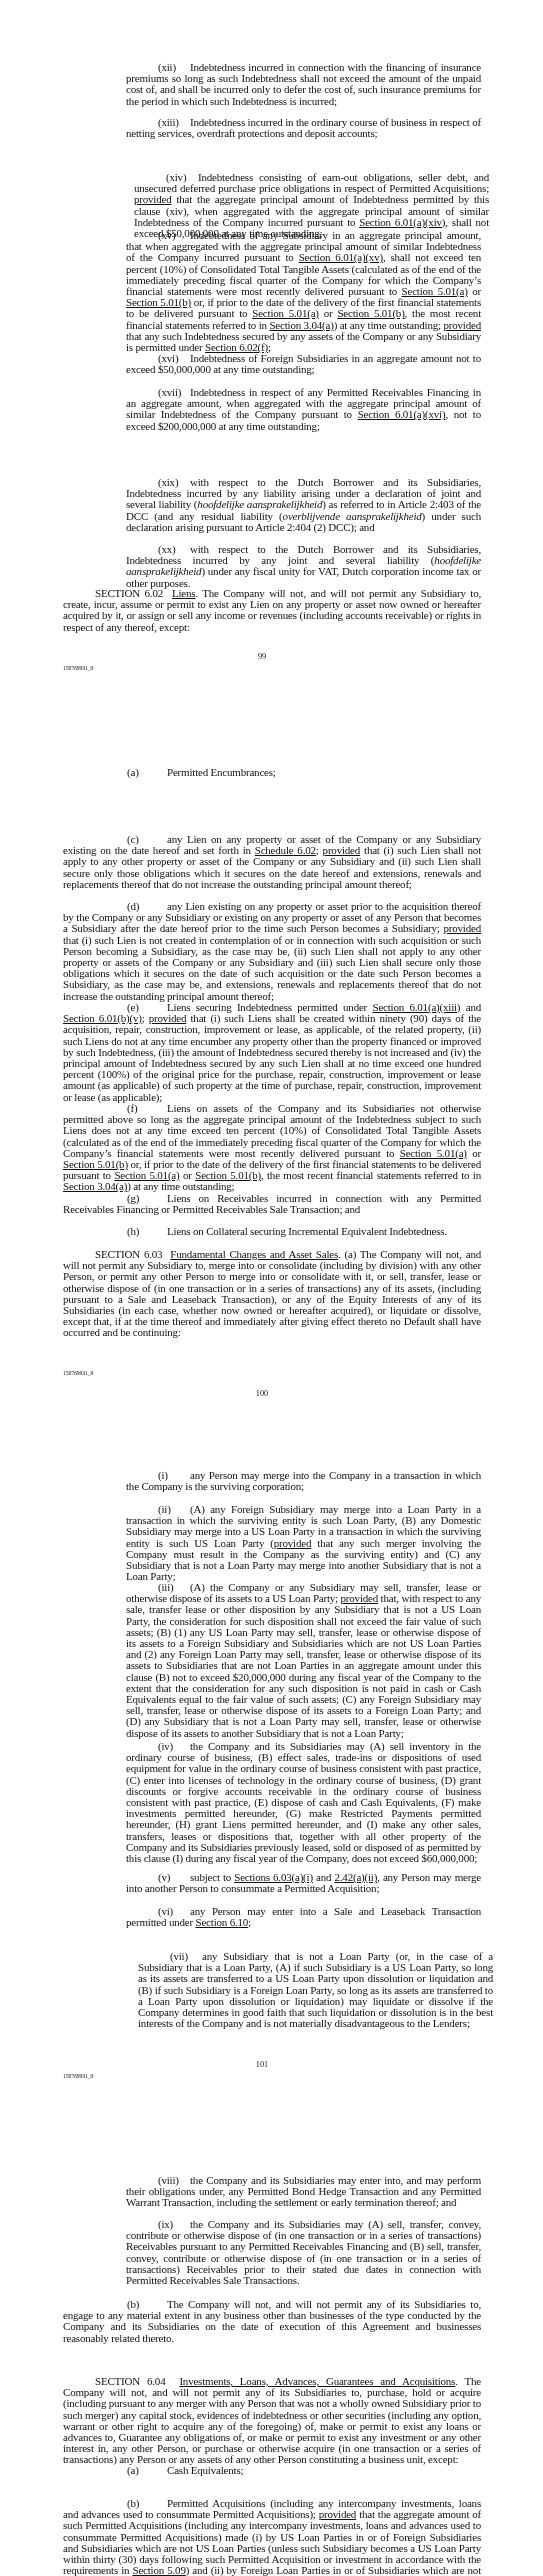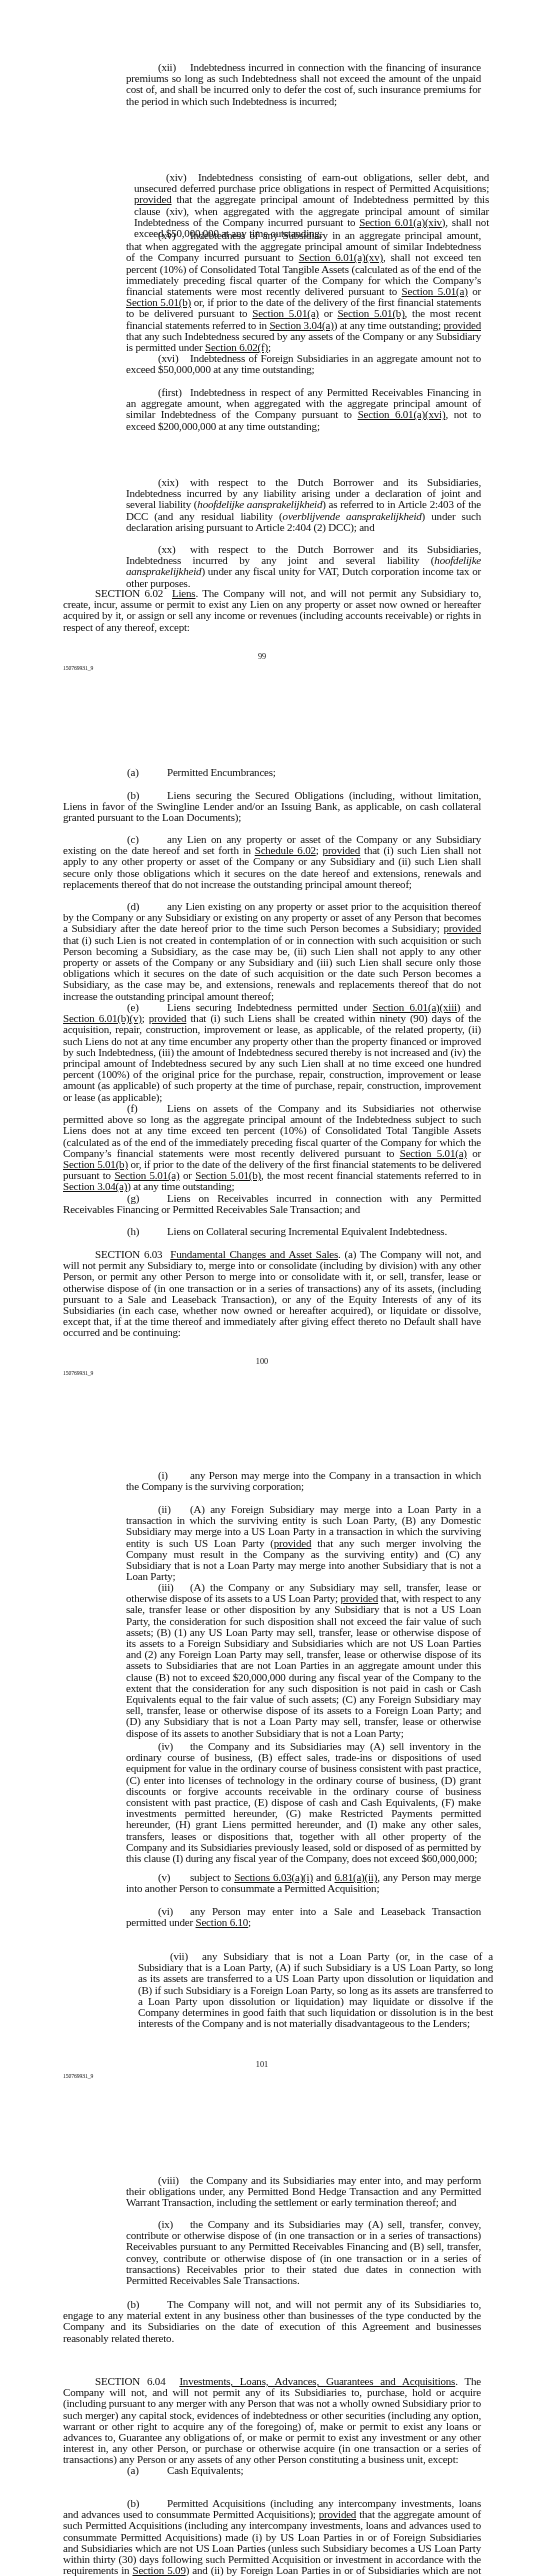--- a/index.html
+++ b/index.html
@@ -20,51 +20,51 @@
   .docid { position: absolute; left: 63px; font-size: 5.7px; letter-spacing: -0.1px; }
   .nojust { text-align: left; }
 </style>
 </head>
 <body>
 
 <div class="page" style="top:0;height:685px;">
   <p class="p nest ind1" style="top:62px;margin:0;">
     <span class="lbl">(xii)</span><span>Indebtedness incurred in connection with the financing of insurance premiums so long as such Indebtedness shall not exceed the amount of the unpaid cost of, and shall be incurred only to defer the cost of, such insurance premiums for the period in which such Indebtedness is incurred;</span>
   </p>
+  <p class="p nest ind1" style="top:117px;margin:0;">
+    <span class="lbl">(xiii)</span><span>Indebtedness incurred in the ordinary course of business in respect of netting services, overdraft protections and deposit accounts;</span>
+  </p>
   <p class="p nest ind1" style="top:164px;margin:8px;">
     <span class="lbl">(xiv)</span><span>Indebtedness consisting of earn-out obligations, seller debt, and unsecured deferred purchase price obligations in respect of Permitted Acquisitions; </span><u>provided</u><span> that the aggregate principal amount of Indebtedness permitted by this clause (xiv), when aggregated with the aggregate principal amount of similar Indebtedness of the Company incurred pursuant to </span><u>Section 6.01(a)(xiv)</u><span>, shall not exceed $50,000,000 at any time outstanding;</span>
   </p>
   <p class="p nest ind1" style="top:230px;margin:0;">
     <span class="lbl">(xv)</span><span>Indebtedness of any Subsidiary in an aggregate principal amount, that when aggregated with the aggregate principal amount of similar Indebtedness of the Company incurred pursuant to </span><u>Section 6.01(a)(xv)</u><span>, shall not exceed ten percent (10%) of Consolidated Total Tangible Assets (calculated as of the end of the immediately preceding fiscal quarter of the Company for which the Company’s financial statements were most recently delivered pursuant to </span><u>Section 5.01(a)</u><span> or </span><u>Section 5.01(b)</u><span> or, if prior to the date of the delivery of the first financial statements to be delivered pursuant to </span><u>Section 5.01(a)</u><span> or </span><u>Section 5.01(b)</u><span>, the most recent financial statements referred to in </span><u>Section 3.04(a)</u><span>) at any time outstanding; </span><u>provided</u><span> that any such Indebtedness secured by any assets of the Company or any Subsidiary is permitted under </span><u>Section 6.02(f)</u><span>;</span>
   </p>
   <p class="p nest ind1" style="top:353px;margin:0;">
     <span class="lbl">(xvi)</span><span>Indebtedness of Foreign Subsidiaries in an aggregate amount not to exceed $50,000,000 at any time outstanding;</span>
   </p>
   <p class="p nest ind1" style="top:387px;margin:0;">
-    <span class="lbl">(first)</span><span>Indebtedness in respect of any Permitted Receivables Financing in an aggregate amount, when aggregated with the aggregate principal amount of similar Indebtedness of the Company pursuant to </span><u>Section 6.01(a)(xvi)</u><span>, not to exceed $200,000,000 at any time outstanding;</span>
+    <span class="lbl">(xvii)</span><span>Indebtedness in respect of any Permitted Receivables Financing in an aggregate amount, when aggregated with the aggregate principal amount of similar Indebtedness of the Company pursuant to </span><u>Section 6.01(a)(xvi)</u><span>, not to exceed $200,000,000 at any time outstanding;</span>
   </p>
   <p class="p nest ind1" style="top:477px;margin:0;">
     <span class="lbl">(xix)</span><span>with respect to the Dutch Borrower and its Subsidiaries, Indebtedness incurred by any liability arising under a declaration of joint and several liability (</span><i>hoofdelijke aansprakelijkheid</i><span>) as referred to in Article 2:403 of the DCC (and any residual liability (</span><i>overblijvende aansprakelijkheid</i><span>) under such declaration arising pursuant to Article 2:404 (2) DCC); and</span>
   </p>
   <p class="p nest ind1" style="top:544px;margin:0;">
     <span class="lbl">(xx)</span><span>with respect to the Dutch Borrower and its Subsidiaries, Indebtedness incurred by any joint and several liability (</span><i>hoofdelijke aansprakelijkheid</i><span>) under any fiscal unity for VAT, Dutch corporation income tax or other purposes.</span>
   </p>
   <p class="p body ind1" style="top:588px;margin:0;">
     <span>SECTION 6.02</span>&nbsp;&nbsp;<u>Liens</u><span>. The Company will not, and will not permit any Subsidiary to, create, incur, assume or permit to exist any Lien on any property or asset now owned or hereafter acquired by it, or assign or sell any income or revenues (including accounts receivable) or rights in respect of any thereof, except:</span>
   </p>
   <div class="pnum" style="top:652px;">99</div>
   <div class="docid" style="top:665px;">150769931_9</div>
 </div>
 
 <div class="page" style="top:685px;height:685px;">
   <p class="p body ind2 nojust" style="top:82px;margin:0;">
     <span class="lbl">(a)</span><span>Permitted Encumbrances;</span>
-  </p>
-  <p class="p body ind2" style="top:105px;margin:0;">
-    <span class="lbl">(b)</span><span>Liens securing the Secured Obligations (including, without limitation, Liens in favor of the Swingline Lender and/or an Issuing Bank, as applicable, on cash collateral granted pursuant to the Loan Documents);</span>
   </p>
   <p class="p body ind2" style="top:149px;margin:0;">
     <span class="lbl">(c)</span><span>any Lien on any property or asset of the Company or any Subsidiary existing on the date hereof and set forth in </span><u>Schedule 6.02</u><span>; </span><u>provided</u><span> that (i) such Lien shall not apply to any other property or asset of the Company or any Subsidiary and (ii) such Lien shall secure only those obligations which it secures on the date hereof and extensions, renewals and replacements thereof that do not increase the outstanding principal amount thereof;</span>
   </p>
   <p class="p body ind2" style="top:216px;margin:0;">
     <span class="lbl">(d)</span><span>any Lien existing on any property or asset prior to the acquisition thereof by the Company or any Subsidiary or existing on any property or asset of any Person that becomes a Subsidiary after the date hereof prior to the time such Person becomes a Subsidiary; </span><u>provided</u><span> that (i) such Lien is not created in contemplation of or in connection with such acquisition or such Person becoming a Subsidiary, as the case may be, (ii) such Lien shall not apply to any other property or assets of the Company or any Subsidiary and (iii) such Lien shall secure only those obligations which it secures on the date of such acquisition or the date such Person becomes a Subsidiary, as the case may be, and extensions, renewals and replacements thereof that do not increase the outstanding principal amount thereof;</span>
   </p>
   <p class="p body ind2" style="top:317px;margin:0;">
     <span class="lbl">(e)</span><span>Liens securing Indebtedness permitted under </span><u>Section 6.01(a)(xiii)</u><span> and </span><u>Section 6.01(b)(v)</u><span>; </span><u>provided</u><span> that (i) such Liens shall be created within ninety (90) days of the acquisition, repair, construction, improvement or lease, as applicable, of the related property, (ii) such Liens do not at any time encumber any property other than the property financed or improved by such Indebtedness, (iii) the amount of Indebtedness secured thereby is not increased and (iv) the principal amount of Indebtedness secured by any such Lien shall at no time exceed one hundred percent (100%) of the original price for the purchase, repair, construction, improvement or lease amount (as applicable) of such property at the time of purchase, repair, construction, improvement or lease (as applicable);</span>
   </p>
@@ -73,39 +73,39 @@
   </p>
   <p class="p body ind2" style="top:508px;margin:0;">
     <span class="lbl">(g)</span><span>Liens on Receivables incurred in connection with any Permitted Receivables Financing or Permitted Receivables Sale Transaction; and</span>
   </p>
   <p class="p body ind2 nojust" style="top:541px;margin:0;">
     <span class="lbl">(h)</span><span>Liens on Collateral securing Incremental Equivalent Indebtedness.</span>
   </p>
   <p class="p body ind1" style="top:564px;margin:0;">
     <span>SECTION 6.03</span>&nbsp;&nbsp;<u>Fundamental Changes and Asset Sales</u><span>.  (a)  The Company will not, and will not permit any Subsidiary to, merge into or consolidate (including by division) with any other Person, or permit any other Person to merge into or consolidate with it, or sell, transfer, lease or otherwise dispose of (in one transaction or in a series of transactions) any of its assets, (including pursuant to a Sale and Leaseback Transaction), or any of the Equity Interests of any of its Subsidiaries (in each case, whether now owned or hereafter acquired), or liquidate or dissolve, except that, if at the time thereof and immediately after giving effect thereto no Default shall have occurred and be continuing:</span>
   </p>
-  <div class="pnum" style="top:672px;">100</div>
+  <div class="pnum" style="top:704px;">100</div>
   <div class="docid" style="top:685px;">150769931_9</div>
 </div>
 
 <div class="page" style="top:1370px;height:706px;">
   <p class="p nest ind1" style="top:100px;margin:0;">
     <span class="lbl">(i)</span><span>any Person may merge into the Company in a transaction in which the Company is the surviving corporation;</span>
   </p>
   <p class="p nest ind1" style="top:134px;margin:0;">
     <span class="lbl">(ii)</span><span>(A) any Foreign Subsidiary may merge into a Loan Party in a transaction in which the surviving entity is such Loan Party, (B) any Domestic Subsidiary may merge into a US Loan Party in a transaction in which the surviving entity is such US Loan Party (</span><u>provided</u><span> that any such merger involving the Company must result in the Company as the surviving entity) and (C) any Subsidiary that is not a Loan Party may merge into another Subsidiary that is not a Loan Party;</span>
   </p>
   <p class="p nest ind1" style="top:212px;margin:0;">
     <span class="lbl">(iii)</span><span>(A) the Company or any Subsidiary may sell, transfer, lease or otherwise dispose of its assets to a US Loan Party; </span><u>provided</u><span> that, with respect to any sale, transfer lease or other disposition by any Subsidiary that is not a US Loan Party, the consideration for such disposition shall not exceed the fair value of such assets; (B) (1) any US Loan Party may sell, transfer, lease or otherwise dispose of its assets to a Foreign Subsidiary and Subsidiaries which are not US Loan Parties and (2) any Foreign Loan Party may sell, transfer, lease or otherwise dispose of its assets to Subsidiaries that are not Loan Parties in an aggregate amount under this clause (B) not to exceed $20,000,000 during any fiscal year of the Company to the extent that the consideration for any such disposition is not paid in cash or Cash Equivalents equal to the fair value of such assets; (C) any Foreign Subsidiary may sell, transfer, lease or otherwise dispose of its assets to a Foreign Loan Party; and (D) any Subsidiary that is not a Loan Party may sell, transfer, lease or otherwise dispose of its assets to another Subsidiary that is not a Loan Party;</span>
   </p>
   <p class="p nest ind1" style="top:371px;margin:0;">
     <span class="lbl">(iv)</span><span>the Company and its Subsidiaries may (A) sell inventory in the ordinary course of business, (B) effect sales, trade-ins or dispositions of used equipment for value in the ordinary course of business consistent with past practice, (C) enter into licenses of technology in the ordinary course of business, (D) grant discounts or forgive accounts receivable in the ordinary course of business consistent with past practice, (E) dispose of cash and Cash Equivalents, (F) make investments permitted hereunder, (G) make Restricted Payments permitted hereunder, (H) grant Liens permitted hereunder, and (I) make any other sales, transfers, leases or dispositions that, together with all other property of the Company and its Subsidiaries previously leased, sold or disposed of as permitted by this clause (I) during any fiscal year of the Company, does not exceed $60,000,000;</span>
   </p>
   <p class="p nest ind1" style="top:502px;margin:0;">
-    <span class="lbl">(v)</span><span>subject to </span><u>Sections 6.03(a)(i)</u><span> and </span><u>6.81(a)(ii)</u><span>, any Person may merge into another Person to consummate a Permitted Acquisition;</span>
+    <span class="lbl">(v)</span><span>subject to </span><u>Sections 6.03(a)(i)</u><span> and </span><u>2.42(a)(ii)</u><span>, any Person may merge into another Person to consummate a Permitted Acquisition;</span>
   </p>
   <p class="p nest ind1" style="top:536px;margin:0;">
     <span class="lbl">(vi)</span><span>any Person may enter into a Sale and Leaseback Transaction permitted under </span><u>Section 6.10</u><span>;</span>
   </p>
   <p class="p nest ind1" style="top:569px;margin:12px;">
     <span class="lbl">(vii)</span><span>any Subsidiary that is not a Loan Party (or, in the case of a Subsidiary that is a Loan Party, (A) if such Subsidiary is a US Loan Party, so long as its assets are transferred to a US Loan Party upon dissolution or liquidation and (B) if such Subsidiary is a Foreign Loan Party, so long as its assets are transferred to a Loan Party upon dissolution or liquidation) may liquidate or dissolve if the Company determines in good faith that such liquidation or dissolution is in the best interests of the Company and is not materially disadvantageous to the Lenders;</span>
   </p>
   <div class="pnum" style="top:690px;">101</div>
   <div class="docid" style="top:703px;">150769931_9</div>
 </div>

